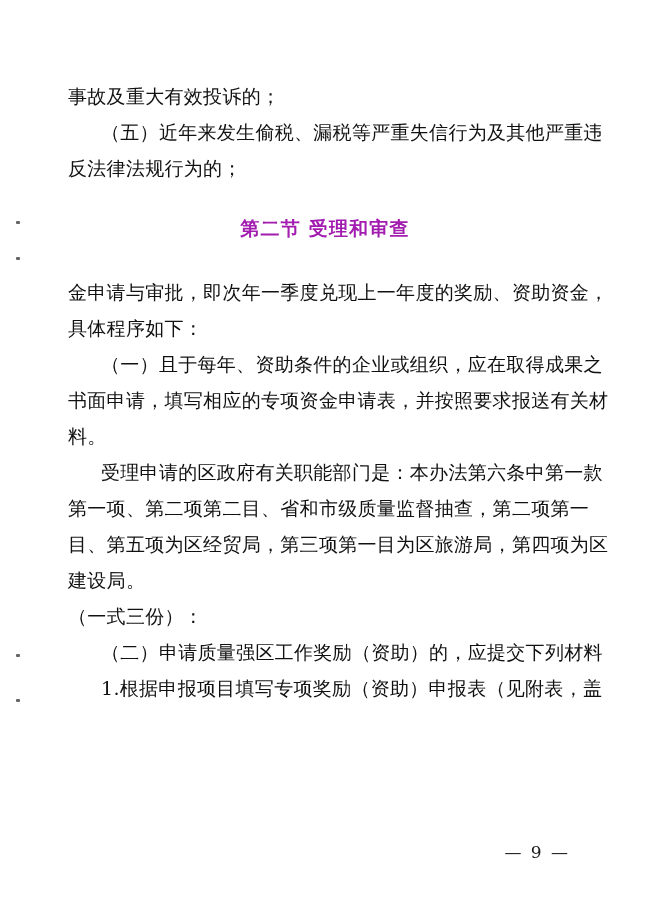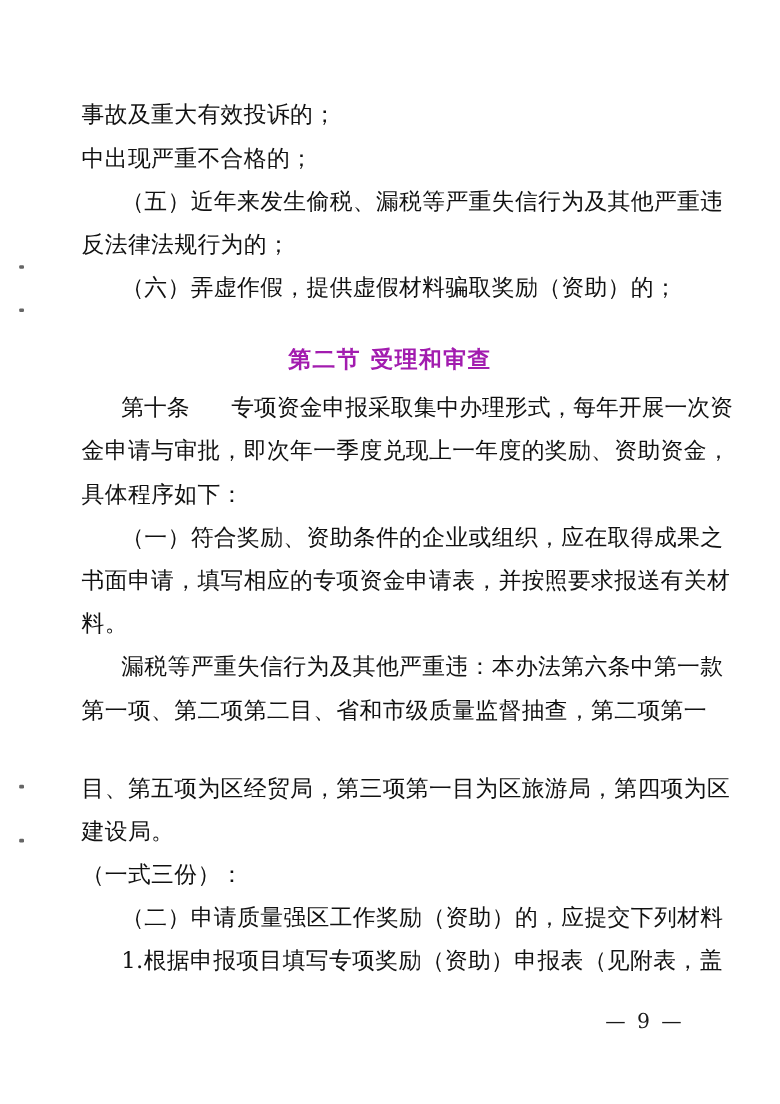--- a/index.html
+++ b/index.html
@@ -86,77 +86,66 @@
 
 <div id="page">
 
   <div id="body-text">
 
     <div class="line">
       <span>事故及重大有效投诉的；</span>
     </div>
 
 
-    <div class="line">
-      <span>中出现严重不合格的；</span>
-    </div>
 
     <div class="line just ind2" style="display: block; white-space: nowrap;">
       <span>（五）近年来发生偷税、漏税等严重失信行为及其他严重违</span>
     </div>
 
     <div class="line">
       <span>反法律法规行为的；</span>
     </div>
 
-    <div class="line ind2">
-      <span>（六）弄虚作假，提供虚假材料骗取奖励（资助）的；</span>
-    </div>
 
 
     <div class="gap-before-heading"></div>
     <div class="heading">第二节 受理和审查</div>
     <div class="gap-after-heading"></div>
 
-    <div class="line just ind2" style="display: block; white-space: nowrap;">
-      <span style="letter-spacing: 0.001px;">第十条</span>
-      <span class="wide-gap"></span>
-      <span style="letter-spacing: 0.001px;">专项资金申报采取集中办理形式，每年开展一次资</span>
-    </div>
 
-    <div class="line just" style="display: block; white-space: nowrap;">
+    <div class="line just" style="display: block; white-space: nowrap; margin-top: 24px;">
       <span>金申请与审批，即次年一季度兑现上一年度的奖励、资助资金，</span>
     </div>
 
     <div class="line">
       <span>具体程序如下：</span>
     </div>
 
     <div class="line just ind2" style="display: block; white-space: nowrap;">
-      <span>（一）符合奖励、资助条件的企业或组织，应在取得成果之</span>
+      <span>（一）且于每年、资助条件的企业或组织，应在取得成果之</span>
     </div>
 
 
     <div class="line just" style="display: block; white-space: nowrap; text-align: right;">
       <span>书面申请，填写相应的专项资金申请表，并按照要求报送有关材</span>
     </div>
 
     <div class="line">
       <span>料。</span>
     </div>
 
     <div class="line just ind2" style="display: block; white-space: nowrap;">
-      <span>漏税等严重失信行为及其他严重违：本办法第六条中第一款</span>
+      <span>受理申请的区政府有关职能部门是：本办法第六条中第一款</span>
     </div>
 
     <div class="line just" style="display: block; white-space: nowrap;">
       <span>第一项、第二项第二目、省和市级质量监督抽查，第二项第一</span>
     </div>
 
-    <div class="line just" style="display: block; white-space: nowrap; margin-top: 29px;">
+    <div class="line just" style="display: block; white-space: nowrap;">
       <span>目、第五项为区经贸局，第三项第一目为区旅游局，第四项为区</span>
     </div>
 
     <div class="line">
       <span>建设局。</span>
     </div>
 
     <div class="line">
       <span>（一式三份）：</span>
     </div>

